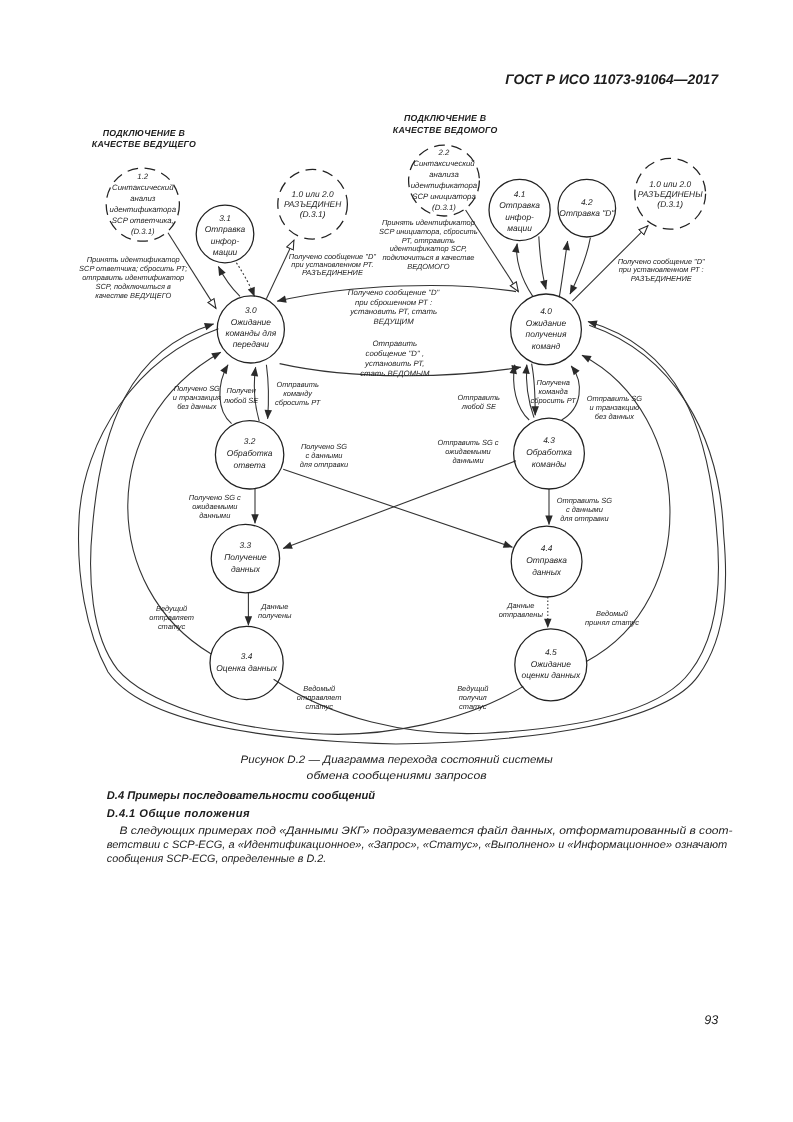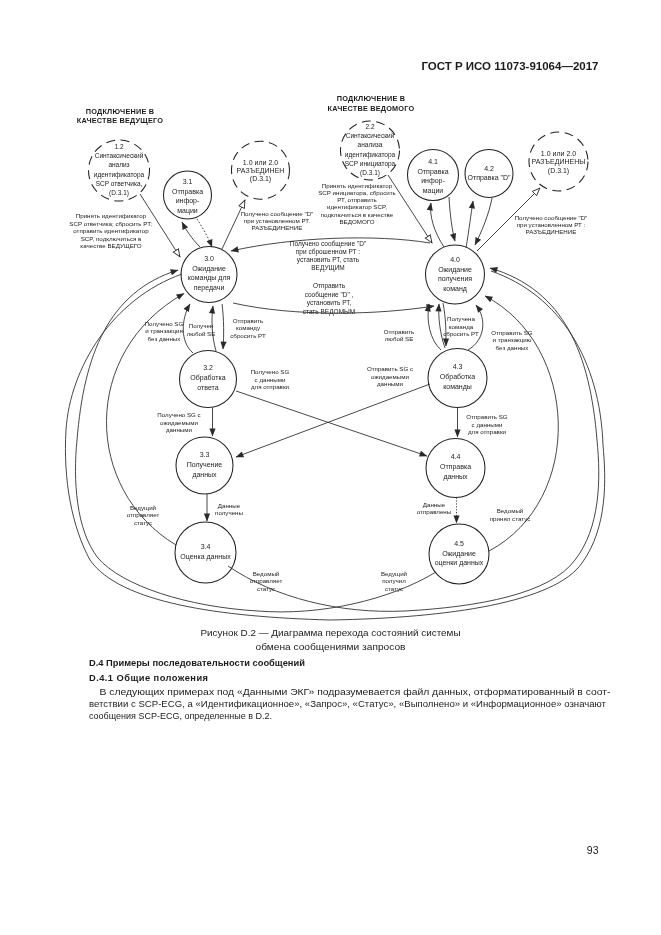--- a/index.html
+++ b/index.html
@@ -1,16 +1,16 @@
 <!DOCTYPE html>
 <html><head>
 <meta charset="utf-8">
 <style>
 html,body{margin:0;padding:0;background:#fff;}
-#page{position:relative;width:661px;height:935px;background:#fff;overflow:hidden;}
+#page{position:relative;width:661px;height:935px;background:#fff;overflow:hidden;font-style:italic;}
 svg{position:absolute;left:0;top:0;}
 text{font-family:"Liberation Sans",sans-serif;fill:#1c1c1c;}
 .c{stroke:#222;stroke-width:1.05;fill:none;}
 .cd{stroke:#222;stroke-width:1.05;fill:none;stroke-dasharray:9 5.5;}
 .a{stroke:#333;stroke-width:0.9;fill:none;}
 .t7{font-size:7px;text-anchor:middle;}
 .t65{font-size:6.5px;text-anchor:middle;}
 .t6{font-size:6.2px;text-anchor:middle;}
 .bh{font-size:7.3px;font-weight:bold;text-anchor:middle;letter-spacing:0.2px;}
 </style>

